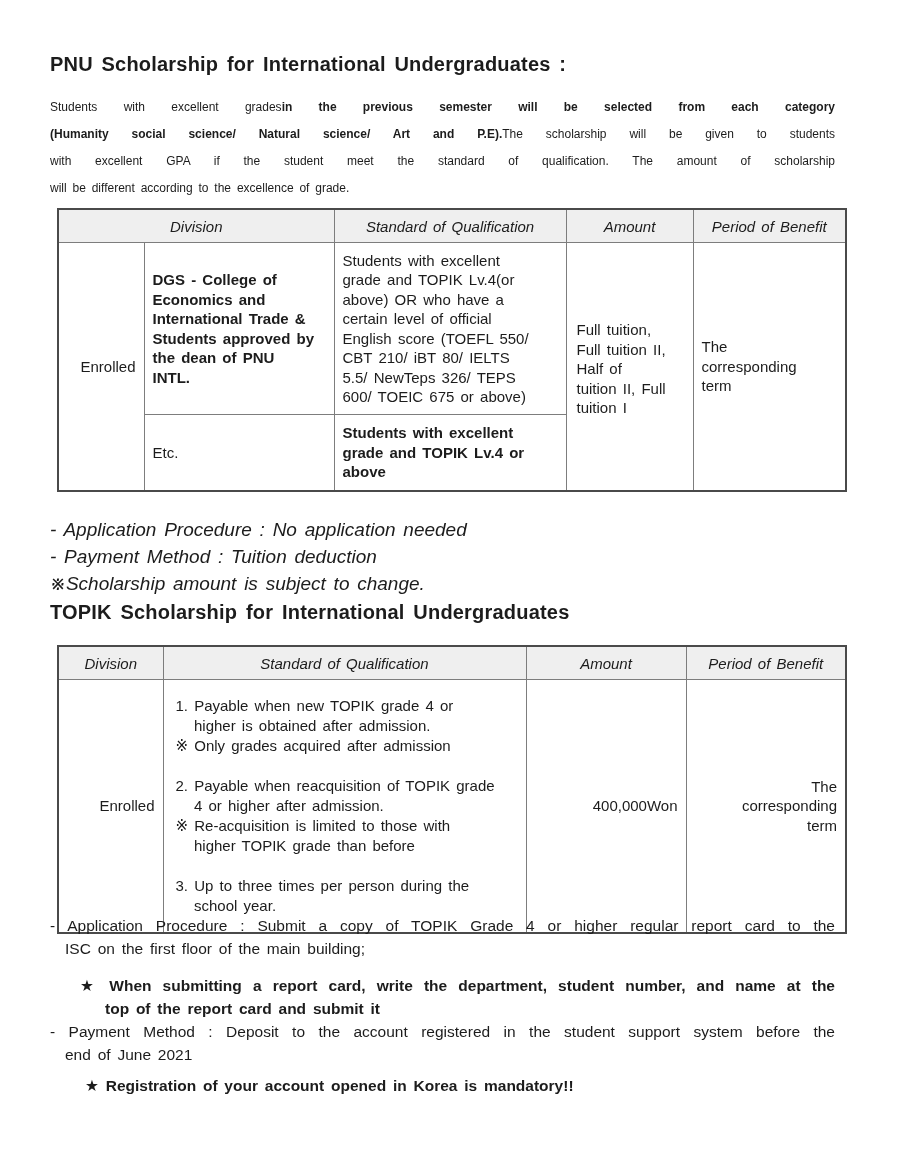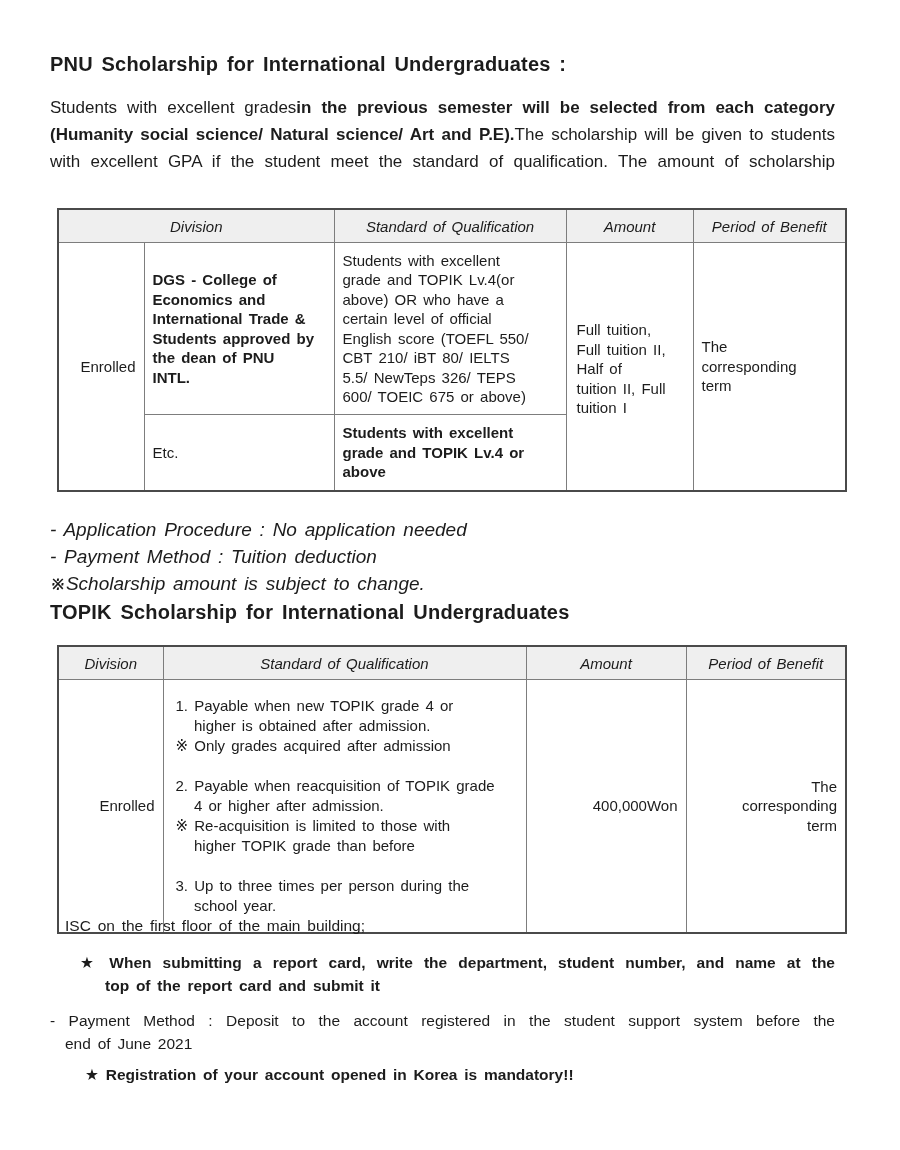--- a/index.html
+++ b/index.html
@@ -19,21 +19,21 @@
     font-weight: 700;
     letter-spacing: 0.2px;
     word-spacing: 3px;
     white-space: nowrap;
   }
   .para {
     position: absolute;
     left: 50px;
     top: 94px;
     width: 785px;
-    font-size: 17px;
+    font-size: 12px;
     line-height: 27px;
     word-spacing: 2.5px;
   }
   .jl { text-align: justify; text-align-last: justify; }
   .b { font-weight: 700; }
 
   table {
     position: absolute;
     left: 57px;
     border-collapse: collapse;
@@ -75,34 +75,35 @@
     top: 914px;
     width: 785px;
     font-size: 15.5px;
     line-height: 23px;
     word-spacing: 2.5px;
   }
   .hang2 { padding-left: 15px; }
   .star1 { margin-top: 14px; }
   .star1 .l1 { margin-left: 30px; width: 755px; }
   .star1 .l2 { padding-left: 55px; }
-  .payb { margin-top: 12px; }
+  .payb { margin-top: 0; }
   .star2 { margin-top: 8px; padding-left: 35px; }
 </style>
 </head>
 <body>
 
 <div class="page">
 
   <div class="title" style="top:53px;">PNU Scholarship for International Undergraduates :</div>
 
   <div class="para">
     <div class="jl"><span>Students with excellent grades</span><span class="b">in the previous semester will be selected from each category</span></div>
     <div class="jl"><span class="b">(Humanity social science/ Natural science/ Art and P.E).</span><span>The scholarship will be given to students</span></div>
     <div class="jl">with excellent GPA if the student meet the standard of qualification. The amount of scholarship</div>
+    <div>will be different according to the excellence of grade.</div>
   </div>
 
   <table style="top:208px; width:788px;">
     <colgroup>
       <col style="width:86px">
         <col style="width:190px">
         <col style="width:232px">
         <col style="width:127px">
         <col style="width:153px">
     </colgroup>
@@ -185,20 +186,21 @@
       <td class="ctr">400,000Won</td>
       <td class="pre ctr">The
 corresponding
 term</td>
     </tr>
   </tbody>
     </table>
 
   <div class="notes2">
     <div>
+      <div class="jl">- Application Procedure : Submit a copy of TOPIK Grade 4 or higher regular report card to the</div>
       <div class="hang2">ISC on the first floor of the main building;</div>
     </div>
     <div class="star1 b">
       <div class="jl l1">★ When submitting a report card, write the department, student number, and name at the</div>
       <div class="l2">top of the report card and submit it</div>
     </div>
     <div class="payb">
       <div class="jl">- Payment Method : Deposit to the account registered in the student support system before the</div>
       <div class="hang2">end of June 2021</div>
     </div>

